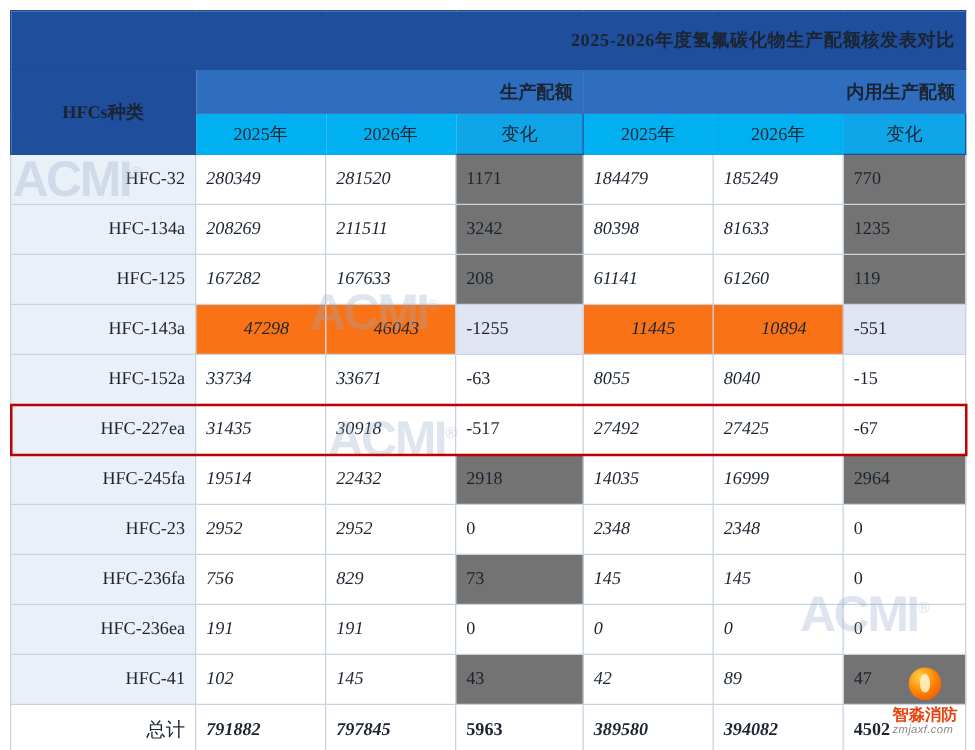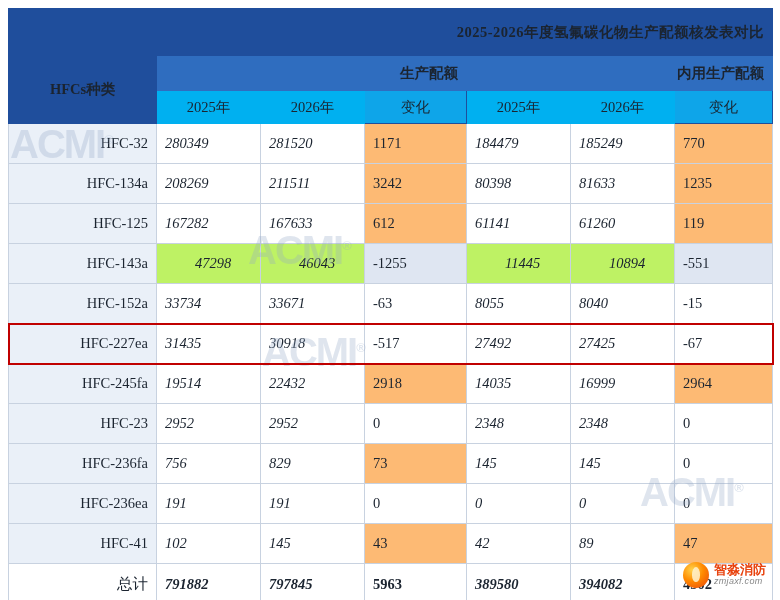--- a/index.html
+++ b/index.html
@@ -84,29 +84,29 @@
   td.name {
     background: #eaf0f8;
     text-align: right;
   }
   td.num {
     background: #ffffff;
     text-align: left;
     font-style: italic;
   }
   td.num.alt {
-    background: #bef264;
+    background: #f97316;
     padding-left: 38px;
   }
   td.delta {
     text-align: left;
     background: #ffffff;
   }
   td.delta.pos {
-    background: #fdba74;
+    background: #737373;
   }
   td.delta.neg {
     background: #dfe6f2;
   }
   td.delta.zero {
     background: #ffffff;
   }
   tr.total-row td {
     height: 40px;
     font-weight: bold;
@@ -148,20 +148,21 @@
   
   .logo-badge {
     position: absolute;
     right: 14px;
     bottom: 12px;
     z-index: 6;
     display: flex;
     align-items: center;
     gap: 5px;
     pointer-events: none;
+    flex-direction: column;
   }
   .logo-mark {
     width: 26px;
     height: 26px;
     border-radius: 50%;
     background: radial-gradient(circle at 35% 30%, #ffd24a 0%, #ff8a00 45%, #e8420d 100%);
     position: relative;
     flex: none;
   }
   .logo-mark:after {
@@ -251,21 +252,21 @@
         <td class="delta pos">3242</td>
         <td class="num">80398</td>
         <td class="num">81633</td>
         <td class="delta pos">1235</td>
       </tr>
 
       <tr class="data-row">
         <td class="name">HFC-125</td>
         <td class="num">167282</td>
         <td class="num">167633</td>
-        <td class="delta pos">612</td>
+        <td class="delta pos">208</td>
         <td class="num">61141</td>
         <td class="num">61260</td>
         <td class="delta pos">119</td>
       </tr>
 
       <tr class="data-row">
         <td class="name">HFC-143a</td>
         <td class="num alt">47298</td>
         <td class="num alt">46043</td>
         <td class="delta neg">-1255</td>

